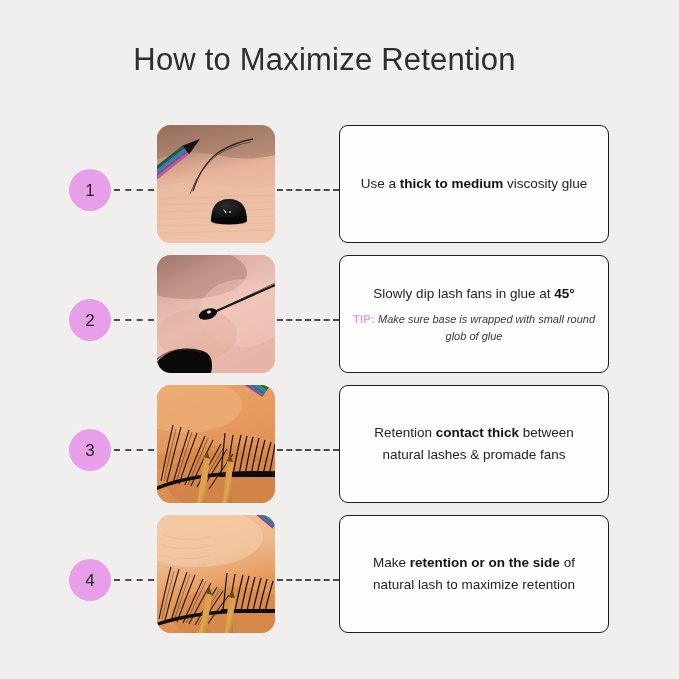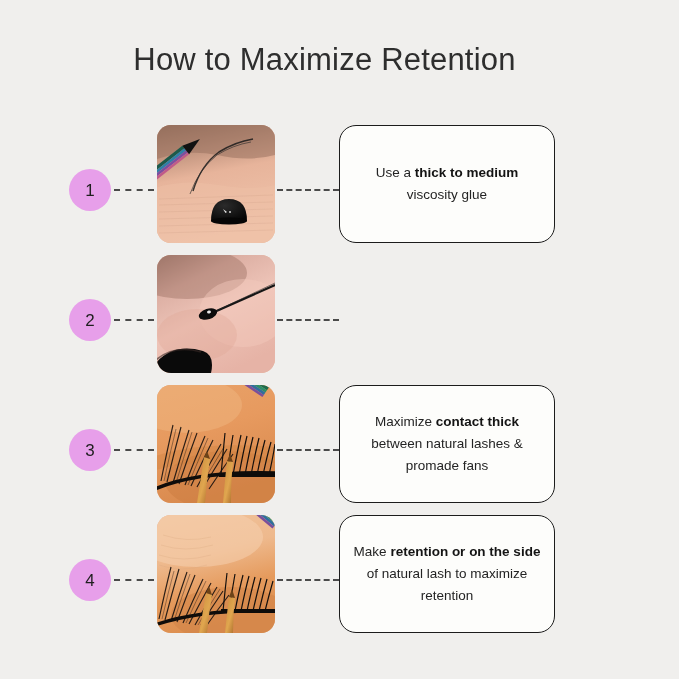--- a/index.html
+++ b/index.html
@@ -90,25 +90,25 @@
     overflow: hidden;
     background: #e7b89c;
   }
   .thumb svg { display: block; width: 118px; height: 118px; }
 
   
   .card {
     position: absolute;
     left: 339px;
     top: 0;
-    width: 216px;
+    width: 270px;
     height: 118px;
     box-sizing: border-box;
     border: 1.4px solid #1c1c1c;
-    border-radius: 17px;
+    border-radius: 9px;
     background: #fdfdfb;
     display: flex;
     flex-direction: column;
     align-items: center;
     justify-content: center;
     padding: 6px 12px;
   }
   .card-text {
     text-align: center;
     font-size: 13.5px;
@@ -217,20 +217,29 @@
           <ellipse cx="40" cy="80" rx="40" ry="26" fill="#e0a595" opacity="0.35"></ellipse>
           <path d="M-8 118 Q10 86 46 96 Q58 100 54 118 Z" fill="#0a0a0a"></path>
           <path d="M-8 112 Q12 88 44 97" fill="none" stroke="#3a2a26" stroke-width="1.6" opacity="0.6"></path>
           <path d="M55 58 Q82 46 118 30" fill="none" stroke="#151515" stroke-width="2.2"></path>
           <path d="M57 57 Q84 44 118 28" fill="none" stroke="#2a2a2a" stroke-width="1" opacity="0.6"></path>
           <ellipse cx="51" cy="59" rx="9.5" ry="5.2" transform="rotate(-18 51 59)" fill="#0c0c0c"></ellipse>
           <ellipse cx="52" cy="57" rx="2" ry="1.5" transform="rotate(-18 52 57)" fill="#ffffff" opacity="0.9"></ellipse>
         </svg>
       </div>
       <div class="dash dash-right"></div>
+      <div class="card">
+        <div class="card-text">
+          <span>Slowly dip lash fans in glue at </span><b>45°</b>
+        </div>
+        <div class="tip">
+          <span class="tip-label">TIP:</span>
+          <span>Make sure base is wrapped with small round glob of glue</span>
+        </div>
+      </div>
     </div>
 
     <div class="step">
       <div class="bubble">
         <span class="bubble-num">3</span>
       </div>
       <div class="dash dash-left"></div>
       <div class="thumb">
         <svg viewBox="0 0 118 118" xmlns="http://www.w3.org/2000/svg">
           <defs>
@@ -288,21 +297,21 @@
           </g>
           <path d="M40 118 Q44 92 47 72 L53 74 Q50 94 48 118 Z" fill="url(#tw3)"></path>
           <path d="M47 72 L53 74 L50 66 Z" fill="#6d4318"></path>
           <path d="M66 118 Q68 94 70 76 L76 77 Q74 96 74 118 Z" fill="url(#tw3)"></path>
           <path d="M70 76 L76 77 L73 69 Z" fill="#6d4318"></path>
         </svg>
       </div>
       <div class="dash dash-right"></div>
       <div class="card">
         <div class="card-text">
-          <span>Maximize </span><b>contact thick</b><span> between natural lashes &amp; promade fans</span>
+          <span>Retention </span><b>contact thick</b><span> between natural lashes &amp; promade fans</span>
         </div>
       </div>
     </div>
 
     <div class="step">
       <div class="bubble">
         <span class="bubble-num">4</span>
       </div>
       <div class="dash dash-left"></div>
       <div class="thumb">

